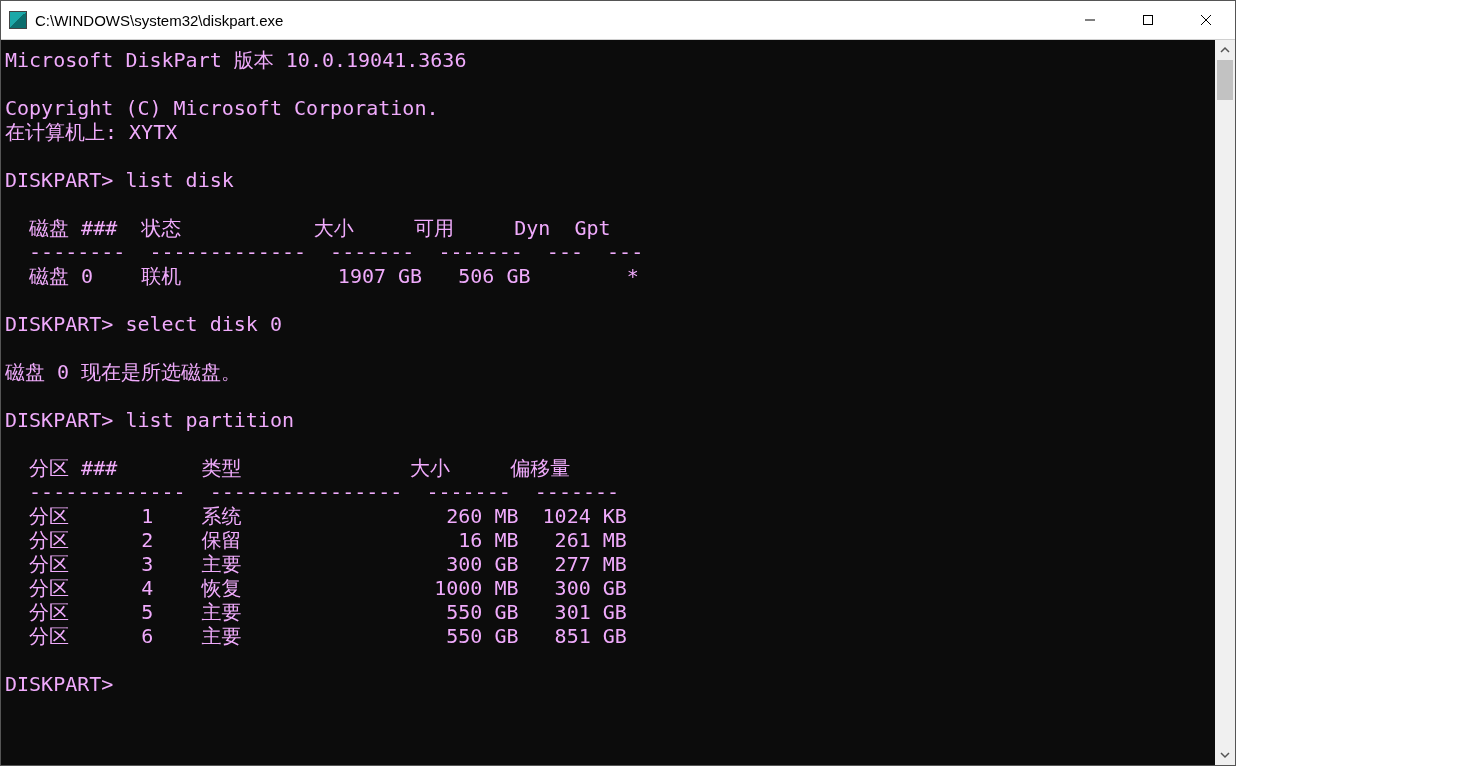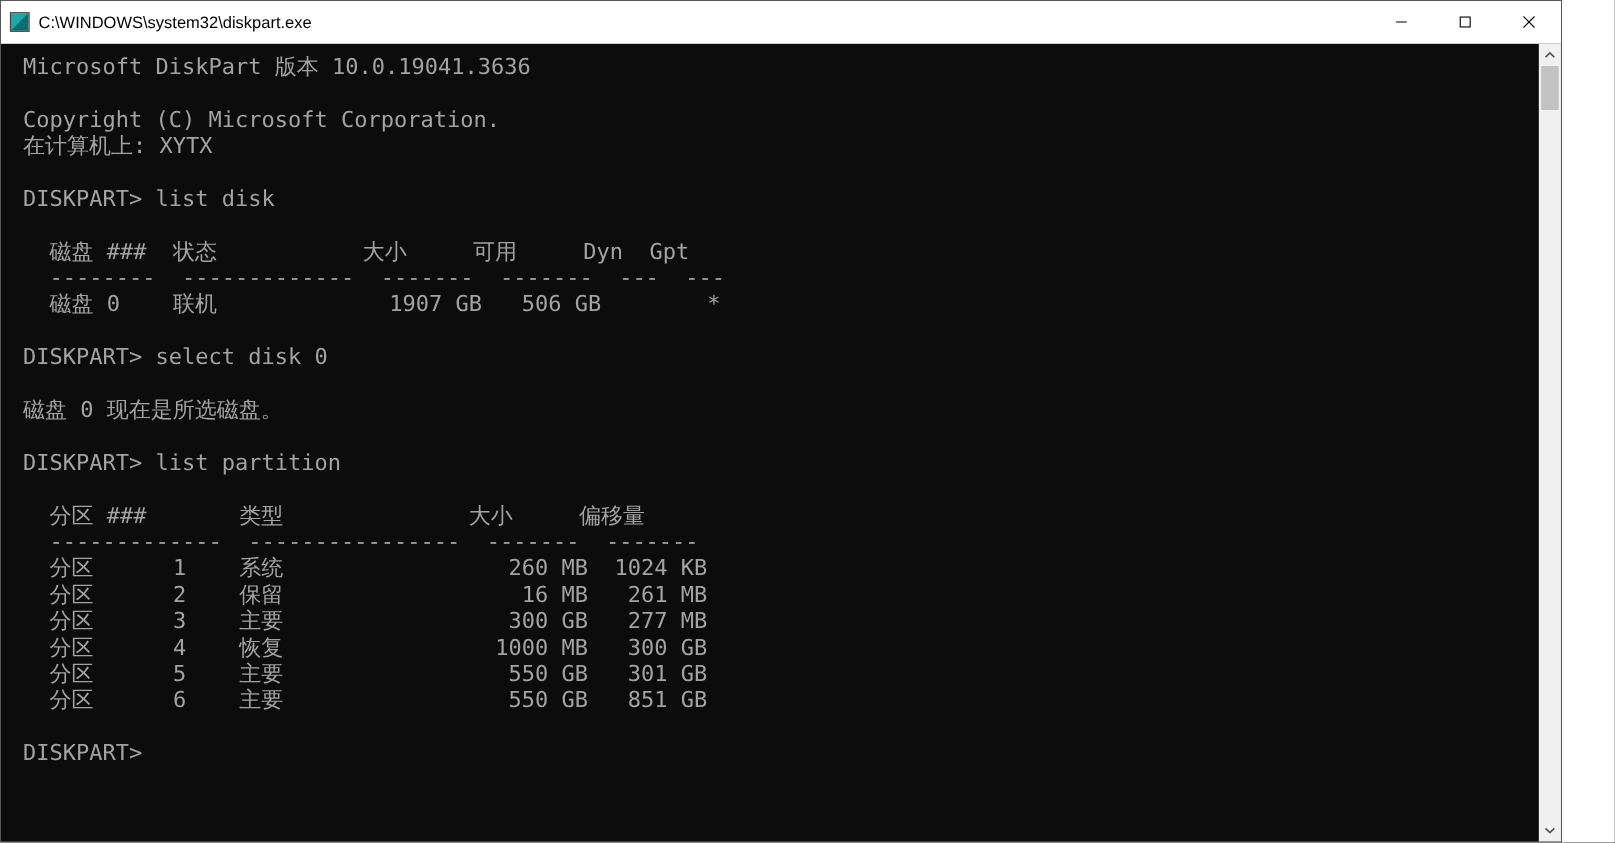--- a/index.html
+++ b/index.html
@@ -1,24 +1,24 @@
 <!DOCTYPE html>
 <html><head>
 <meta charset="utf-8">
 <style>
   html,body{margin:0;padding:0;height:100%;font-family:"Segoe UI",Arial,sans-serif;}
   body{background:#fff;overflow:hidden;}
-  .window{width:1420px;height:766px;display:flex;flex-direction:column;box-sizing:border-box;border:1px solid #555;}
+  .window{width:1236px;height:766px;display:flex;flex-direction:column;box-sizing:border-box;border:1px solid #555;}
   .titlebar{height:38px;background:#fff;display:flex;align-items:center;border-bottom:1px solid #d0d0d0;}
   .title-icon{width:16px;height:16px;margin:0 8px;border:1px solid #444;background:linear-gradient(135deg,#1ca8a8 50%,#0c6e6e 50%);}
   .title-text{flex:1;font-size:15px;color:#000;}
   .win-buttons{display:flex;height:100%;}
   .win-btn{width:58px;display:flex;align-items:center;justify-content:center;color:#000;font-size:14px;}
   .client{flex:1;display:flex;background:#000;overflow:hidden;}
-  .term{flex:1;background:#0c0c0c;color:#a3a3a3;font-family:"NSimSun","SimSun","Consolas",monospace;font-size:20px;line-height:24px;white-space:pre;padding:8px 20px;overflow:hidden;}
+  .term{flex:1;background:#0c0c0c;color:#f0abfc;font-family:"NSimSun","SimSun","Consolas",monospace;font-size:20px;line-height:24px;white-space:pre;padding:8px 4px;overflow:hidden;}
   .scrollbar{width:20px;background:#f0f0f0;display:flex;flex-direction:column;}
   .sb-btn{height:20px;display:flex;align-items:center;justify-content:center;color:#555;font-size:10px;background:#f0f0f0;}
   .sb-track{flex:1;background:#f0f0f0;position:relative;}
   .sb-thumb{position:absolute;top:0;left:2px;right:2px;height:40px;background:#c2c2c2;}
 </style>
 </head>
 <body>
 
 <div class="window">
   <div class="titlebar">

